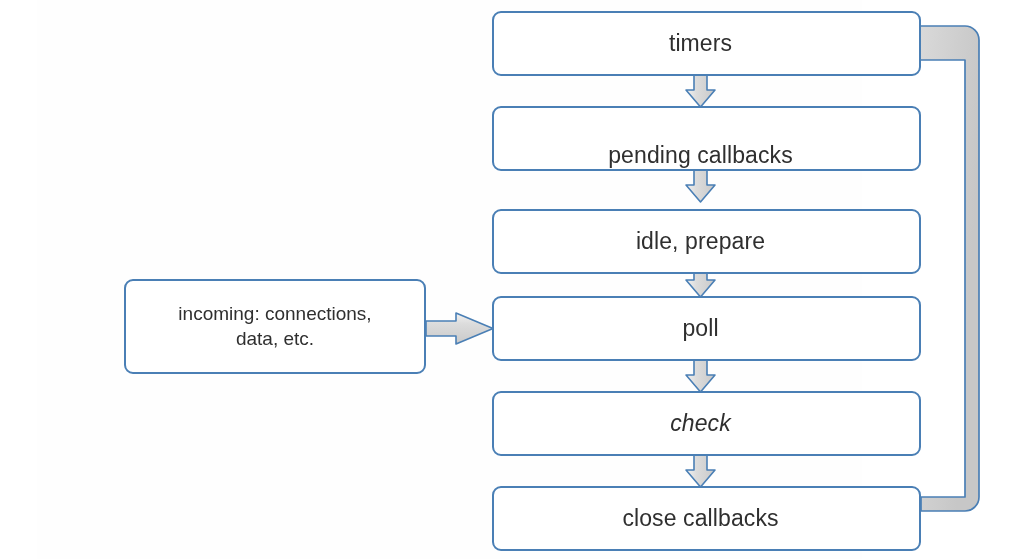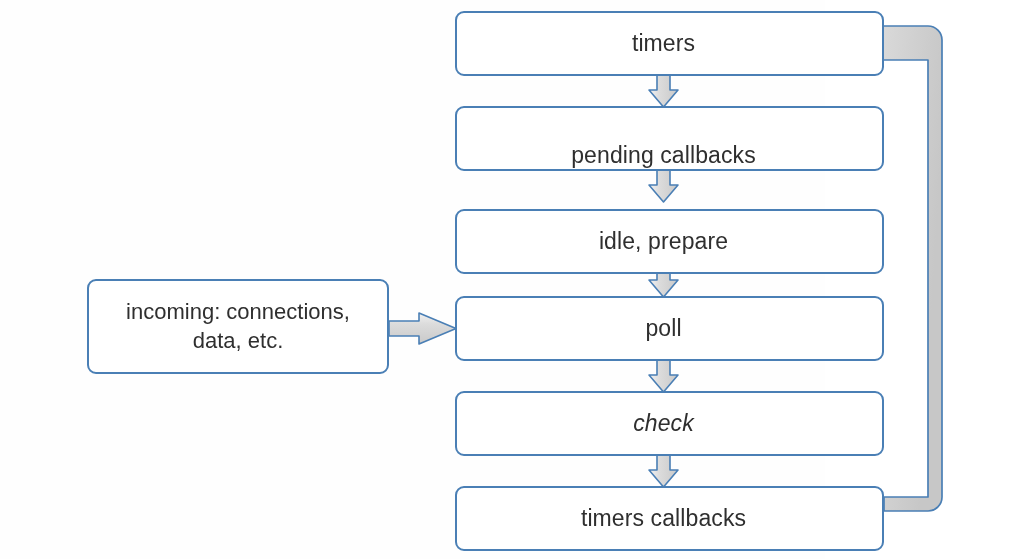--- a/index.html
+++ b/index.html
@@ -12,20 +12,21 @@
     width: 1024px;
     height: 559px;
     overflow: hidden;
     font-family: "Liberation Sans", "DejaVu Sans", sans-serif;
   }
   #diagram-root {
     position: relative;
     width: 825px;
     height: 559px;
     background: #fefefe;
+    margin-left: 37px;
   }
   #diagram-svg {
     position: absolute;
     left: 0;
     top: 0;
     width: 1024px;
     height: 559px;
   }
   .phase-box {
     position: absolute;
@@ -55,21 +56,21 @@
     border: 2.2px solid #4a7fb5;
     border-radius: 9px;
     background: #ffffff;
     display: flex;
     align-items: center;
     justify-content: center;
     z-index: 3;
   }
   .source-label {
     color: #2f2f2f;
-    font-size: 22px;
+    font-size: 19px;
     font-weight: 400;
     line-height: 1.28;
     text-align: center;
     white-space: pre-line;
   }
   
   #box-timers           { left: 455px; top: 11px;  width: 429px; height: 65px; }
   #box-pending          { left: 455px; top: 106px; width: 429px; height: 65px; align-items: flex-end; }
   #box-idle             { left: 455px; top: 209px; width: 429px; height: 65px; }
   #box-poll             { left: 455px; top: 296px; width: 429px; height: 65px; }
@@ -160,21 +161,21 @@
 
   <div class="phase-box" id="box-poll">
     <span class="phase-label">poll</span>
   </div>
 
   <div class="phase-box" id="box-check">
     <span class="phase-label">check</span>
   </div>
 
   <div class="phase-box" id="box-close">
-    <span class="phase-label">timers callbacks</span>
+    <span class="phase-label">close callbacks</span>
   </div>
 
   <div class="source-box" id="box-incoming">
     <span class="source-label">incoming: connections,
 data, etc.</span>
   </div>
 
 </div>
 
 </body></html>

